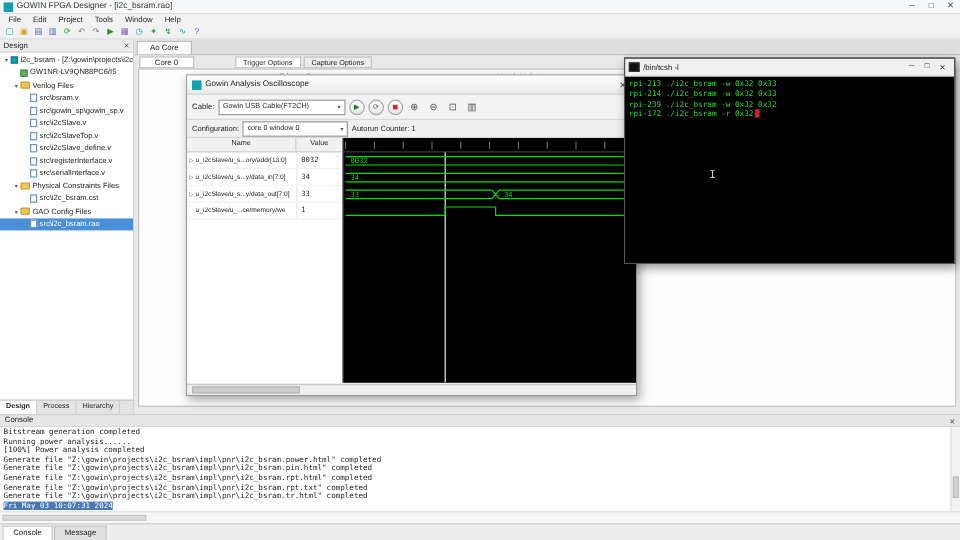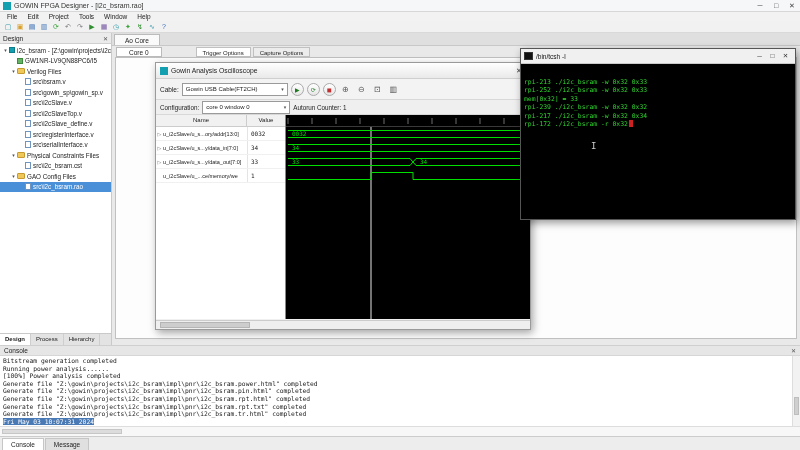--- a/index.html
+++ b/index.html
@@ -117,21 +117,21 @@
   .gao-hthumb { position:absolute; left:4px; width:90px; top:1px; bottom:1px; background:#cdcdcd; border:1px solid #b5b5b5; }
 
   
   .terminal-window { position:absolute; left:520px; top:48px; width:276px; height:172px;
                      border:1px solid #555; box-shadow:2px 3px 8px rgba(0,0,0,.4); z-index:6; background:#000; }
   .term-title { height:15px; background:#f0f0f0; border-bottom:1px solid #c9c9c9;
                 display:flex; align-items:center; gap:3px; padding:0 3px; font-size:6.5px; color:#111; }
   .term-icon { width:9px; height:8px; background:#111; border:1px solid #333; flex:none; }
   .term-controls { margin-left:auto; display:flex; }
   .term-ctrl { width:13px; text-align:center; font-size:6.5px; color:#333; }
-  .term-body { position:absolute; top:15px; left:0; right:0; bottom:0; background:#000; padding:14px 3px;
+  .term-body { position:absolute; top:15px; left:0; right:0; bottom:0; background:#000; padding:2px 3px;
                font-family:"DejaVu Sans Mono", monospace; font-size:6.4px; line-height:8.4px; color:#2fd62f; }
   .tline { white-space:pre; }
   .cursor { display:inline-block; width:4px; height:7px; background:#cc2222; vertical-align:-1px; margin-left:1px; }
   .ibeam { position:absolute; left:70px; top:78px; color:#cfcfcf; font-size:9px;
            font-family:"DejaVu Sans Mono", monospace; }
 </style>
 </head>
 <body>
 
 <div class="screen">
@@ -382,22 +382,20 @@
       <div class="term-icon"></div>
       <span>/bin/tcsh -l</span>
       <span class="term-controls">
         <span class="term-ctrl">─</span>
         <span class="term-ctrl">□</span>
         <span class="term-ctrl">✕</span>
       </span>
     </div>
     <div class="term-body">
       <div class="tline">rpi-213 ./i2c_bsram -w 0x32 0x33</div>
-      <div class="tline">rpi-252 ./i2c_bsram -w 0x32 0x33</div>
-      <div class="tline">mem[0x32] = 33</div>
+      <div class="tline">rpi-214 ./i2c_bsram -w 0x32 0x33</div>
       <div class="tline">rpi-239 ./i2c_bsram -w 0x32 0x32</div>
-      <div class="tline">rpi-217 ./i2c_bsram -w 0x32 0x34</div>
       <div class="tline"><span>rpi-172 ./i2c_bsram -r 0x32</span><span class="cursor"></span></div>
       <div class="ibeam">I</div>
     </div>
   </div>
 
 </div>
 
 </body></html>

